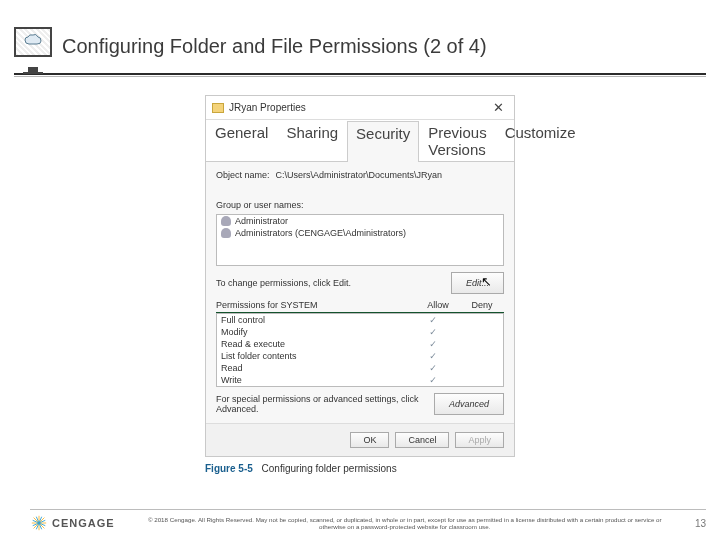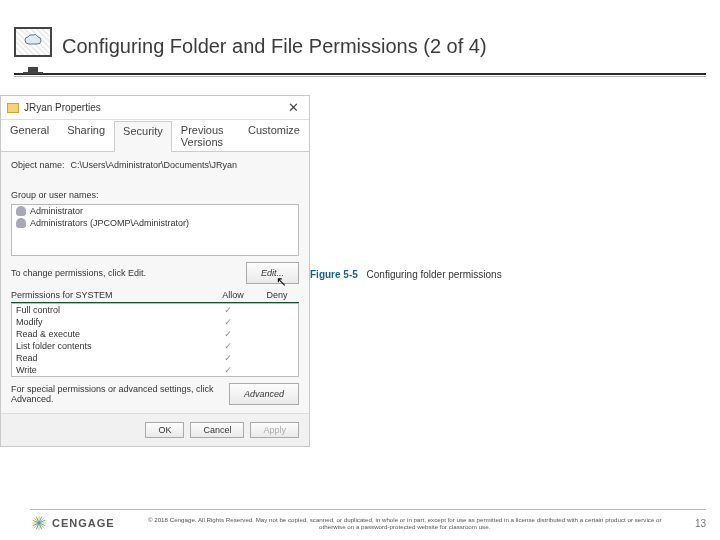--- a/index.html
+++ b/index.html
@@ -9,30 +9,30 @@
   .cloud-wrap { width: 38px; height: 38px; position: relative; }
   .monitor { width: 38px; height: 30px; border: 2px solid #444; background: repeating-linear-gradient(45deg,#eee,#eee 2px,#fff 2px,#fff 4px); position: relative; }
   .monitor-stand { width: 10px; height: 5px; background:#444; position:absolute; bottom:-7px; left:50%; transform:translateX(-50%);}
   .monitor-base { width: 20px; height:2px; background:#444; position:absolute; bottom:-9px; left:50%; transform:translateX(-50%);}
   .cloud-svg { position:absolute; top:5px; left:50%; transform:translateX(-50%);}
   .slide-title { font-size: 20px; color: #3b3b3b; font-weight: 400; }
 
   .title-rule { margin: 0 14px; border-top: 2px solid #2b2b2b; }
   .title-rule.thin { border-top: 1px solid #b6b6b6; margin-top:1px;}
 
-  .figure-area { display:flex; flex-direction:row; align-items:center; margin-top: 18px; }
+  .figure-area { display:flex; flex-direction:column; align-items:center; margin-top: 18px; }
 
   .dialog { width: 310px; border:1px solid #c9c9c9; background:#f7f7f7; font-size:9px; color:#333; position:relative; }
   .dlg-titlebar { display:flex; align-items:center; padding:4px 6px; background:#fff; border-bottom:1px solid #ddd; }
   .dlg-titlebar .folder-ic { width:12px; height:10px; background:#f4d37a; border:1px solid #c9a63c; margin-right:5px; }
   .dlg-title { flex:1; font-size:10px; }
   .close-x { font-size:13px; color:#444; padding:0 4px; }
 
   .tabs { display:flex; background:#fff; border-bottom:1px solid #ccc; }
-  .tab { padding:3px 8px; font-size:11px; border:1px solid transparent; border-bottom:none; color:#444; }
+  .tab { padding:3px 8px; font-size:15px; border:1px solid transparent; border-bottom:none; color:#444; }
   .tab.active { border-color:#ccc; background:#f7f7f7; position:relative; top:1px; }
 
   .body-pad { padding:8px 10px; }
   .row-line { display:flex; align-items:center; margin-bottom:4px; }
   .lbl { white-space:nowrap; margin-right:6px; }
   .val { white-space:nowrap; overflow:hidden; }
 
   .list { border:1px solid #bbb; background:#fff; margin:3px 0 6px 0; height:52px; overflow:hidden; }
   .list-row { display:flex; align-items:center; padding:1px 4px; gap:4px; }
   .list-row.sel { background:#cfe3ff; }
@@ -110,21 +110,21 @@
       <div class="row-line" style="margin-top:20px;">
         <span class="lbl">Group or user names:</span>
       </div>
       <div class="list">
         <div class="list-row">
           <span class="usr-ic"></span>
           <span>Administrator</span>
         </div>
         <div class="list-row">
           <span class="usr-ic"></span>
-          <span>Administrators (JPCOMP\Administrator)</span>
+          <span>Administrators (CENGAGE\Administrators)</span>
         </div>
       </div>
       <div class="edit-bar">
         <span>To change permissions, click Edit.</span>
         <span class="btn small">Edit...</span>
       </div>
       <div class="perm-head">
         <span class="c1">Permissions for SYSTEM</span>
         <span class="c2">Allow</span>
         <span class="c3">Deny</span>

